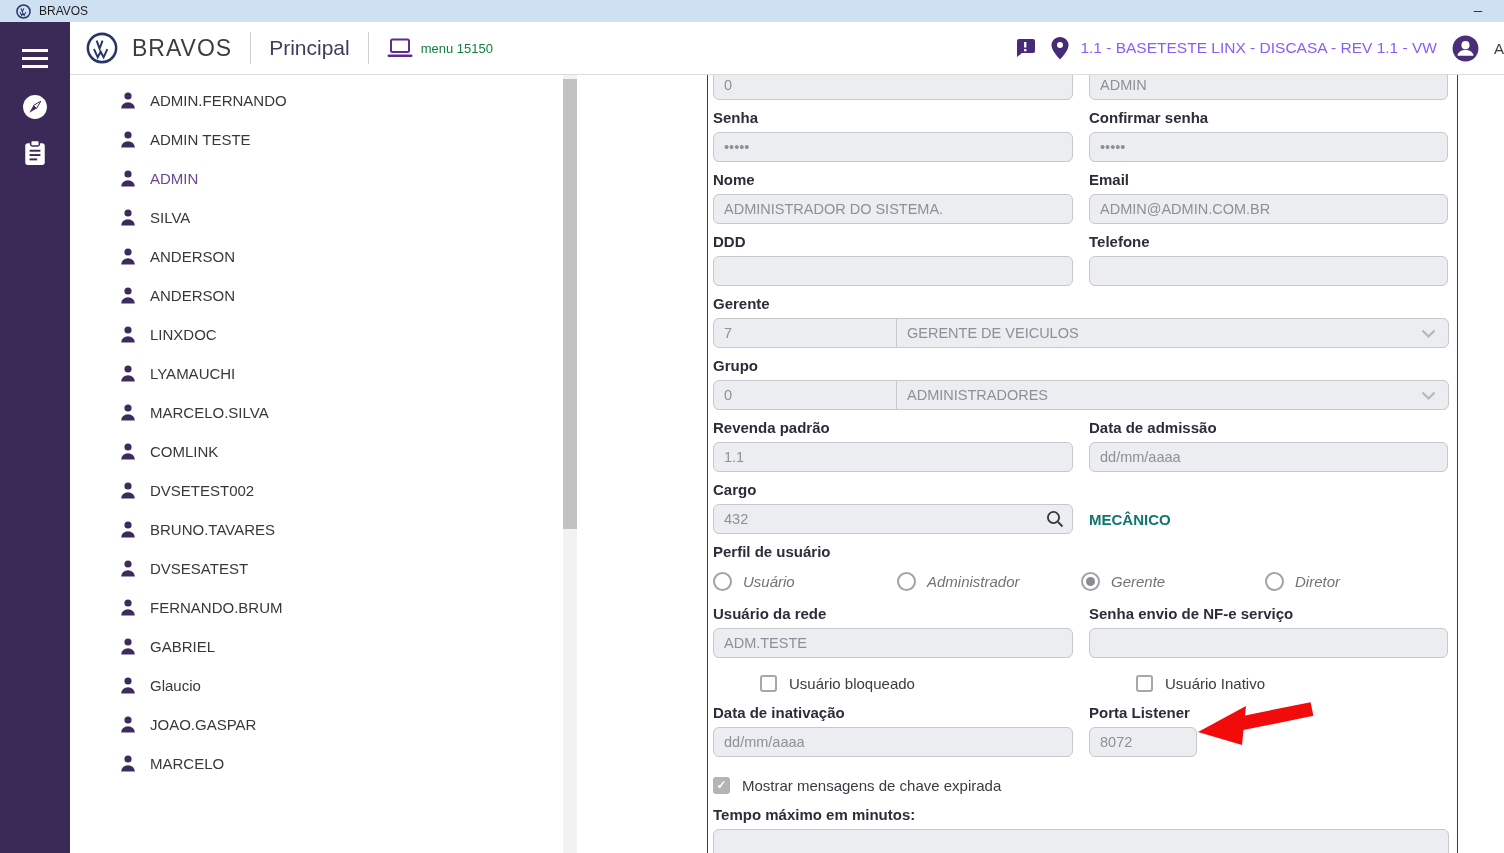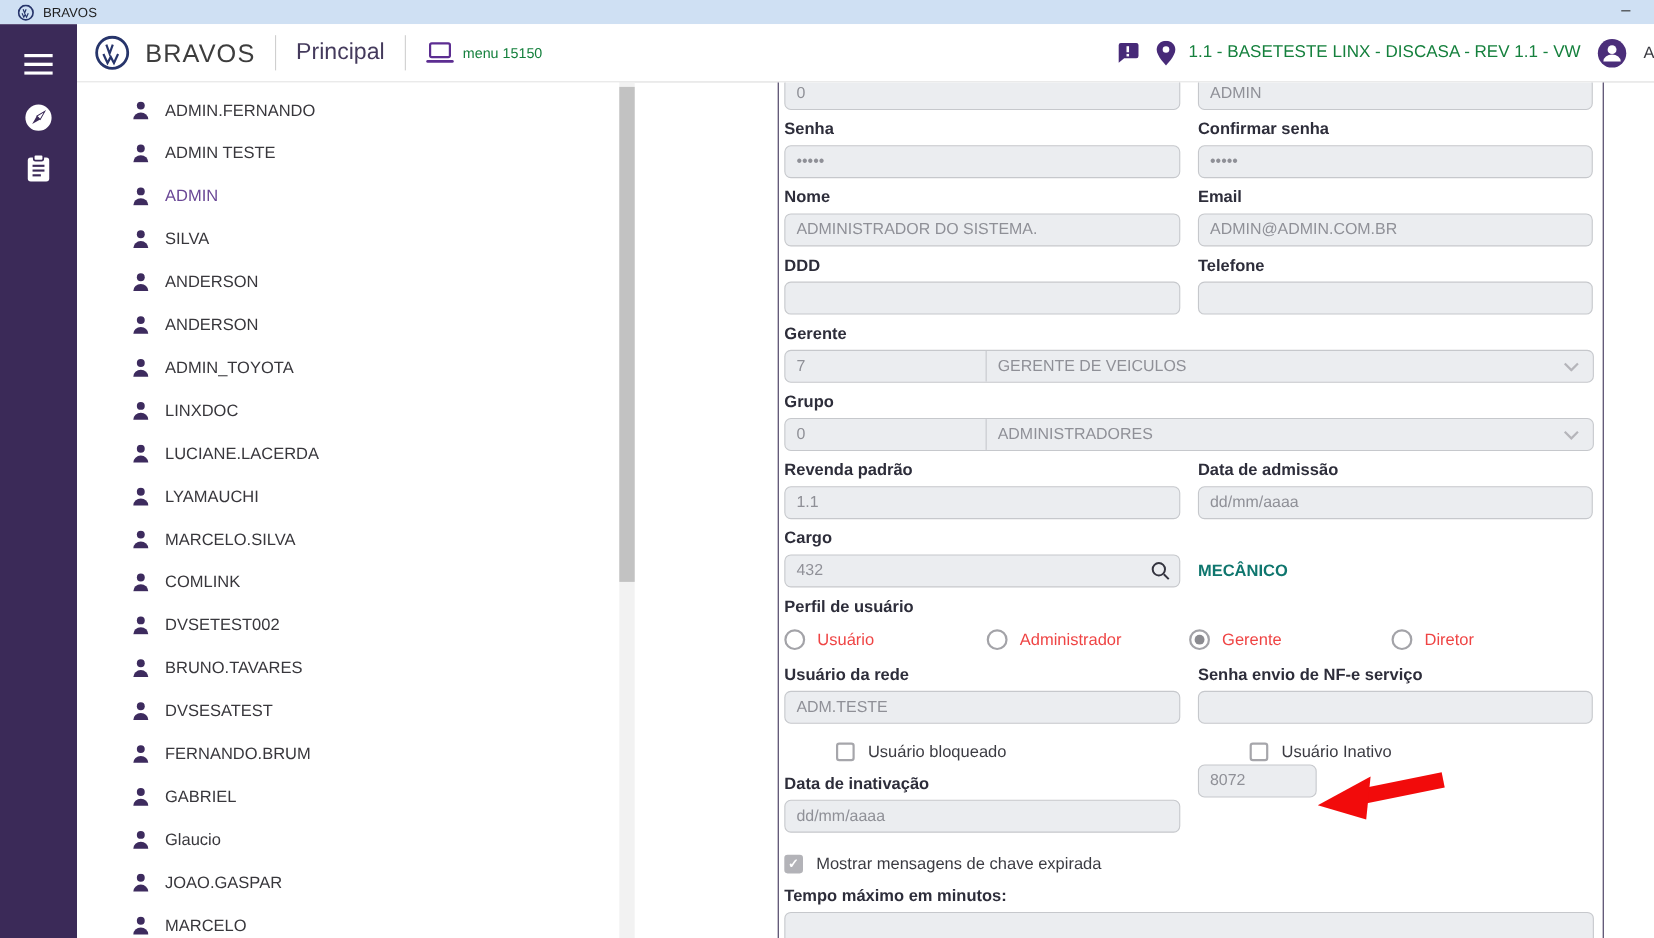--- a/index.html
+++ b/index.html
@@ -24,21 +24,21 @@
   .header { position:absolute; left:70px; top:22px; width:1434px; height:53px;
     background:#fff; border-bottom:1px solid #dcdcdc; display:flex; align-items:center;
     overflow:hidden; }
   .h-logo { margin-left:16px; width:32px; height:32px; flex:0 0 auto; }
   .h-brand { margin-left:14px; font-size:23px; letter-spacing:1px; color:#3d3d3d; }
   .h-div { width:1px; height:32px; background:#cfcfcf; margin:0 18px; flex:0 0 auto; }
   .h-section { font-size:21px; color:#443a5c; }
   .h-menu { display:flex; align-items:center; gap:8px; }
   .h-menu-label { font-size:13px; color:#15803d;text-align:right; }
   .h-right { margin-left:auto; display:flex; align-items:center; gap:15px; flex:0 0 auto; }
-  .h-loc-text { font-size:15.5px; color:#15803d; white-space:nowrap; margin-left:-4px; }
+  .h-loc-text { font-size:15.5px; color:#8b5cf6; white-space:nowrap; margin-left:-4px; }
   .h-user-label { font-size:15px; color:#3b3b42; }
 
   
   .list-pane { position:absolute; left:70px; top:75px; width:493px; height:778px;
     background:#fff; overflow:hidden; }
   .list-pane ul { list-style:none; padding-top:6px; }
   .list-pane li { height:39px; display:flex; align-items:center; padding-left:50px;
     gap:14px; font-size:15px; color:#38373c; cursor:pointer; }
   .list-pane li.selected { color:#6a4796; }
   .list-scrollbar { position:absolute; left:563px; top:75px; width:14px; height:778px;
@@ -67,21 +67,21 @@
   .search-wrap { position:relative; }
   .search-wrap .search-ic { position:absolute; right:9px; top:6px; }
   .side-text { font-size:15px; font-weight:bold; color:#0f766e; align-self:end;
     height:30px; display:flex; align-items:center; }
   .radio-row { display:grid; grid-template-columns:repeat(4,1fr); margin-top:4px; height:30px; }
   .radio-opt { display:flex; align-items:center; gap:11px; cursor:pointer; }
   .radio-circ { width:19px; height:19px; border:2px solid #a3a3a8; border-radius:50%;
     display:flex; align-items:center; justify-content:center; flex:0 0 auto; }
   .radio-opt.selected .radio-circ::after { content:""; width:9px; height:9px;
     border-radius:50%; background:#8b8b90; }
-  .radio-lbl { font-size:15px; color:#ef4444; }
+  .radio-lbl { font-size:15px; color:#737373;font-style:italic; }
   .check-row { margin-top:13px; height:24px;padding-left:47px; }
   .check-opt { display:flex; align-items:center; gap:12px; cursor:pointer; }
   .check-box { width:17px; height:17px; border:2px solid #a6a6ab; border-radius:3px;
     flex:0 0 auto; display:flex; align-items:center; justify-content:center; }
   .check-opt.checked .check-box { background:#b3b3b8; border-color:#b3b3b8;
     color:#fff; font-size:12px; font-weight:bold; }
   .check-opt.checked .check-box::after { content:"\2713"; }
   .check-lbl { font-size:15px; color:#3b3b42; }
   .porta-input { width:108px; }
   .chave-row { margin-top:16px; height:24px; }
@@ -209,35 +209,21 @@
           <circle cx="8" cy="4" r="3.6" fill="#3d2b5e"></circle>
           <path d="M1.2 16.5 a6.8 6.3 0 0 1 13.6 0 z" fill="#3d2b5e"></path>
         </svg>
         <span>ANDERSON</span>
       </li>
     <li>
         <svg width="16" height="17" viewBox="0 0 16 17">
           <circle cx="8" cy="4" r="3.6" fill="#3d2b5e"></circle>
           <path d="M1.2 16.5 a6.8 6.3 0 0 1 13.6 0 z" fill="#3d2b5e"></path>
         </svg>
-        <span>ADMIN_TOYOTA</span>
-      </li>
-    <li>
-        <svg width="16" height="17" viewBox="0 0 16 17">
-          <circle cx="8" cy="4" r="3.6" fill="#3d2b5e"></circle>
-          <path d="M1.2 16.5 a6.8 6.3 0 0 1 13.6 0 z" fill="#3d2b5e"></path>
-        </svg>
         <span>LINXDOC</span>
-      </li>
-    <li>
-        <svg width="16" height="17" viewBox="0 0 16 17">
-          <circle cx="8" cy="4" r="3.6" fill="#3d2b5e"></circle>
-          <path d="M1.2 16.5 a6.8 6.3 0 0 1 13.6 0 z" fill="#3d2b5e"></path>
-        </svg>
-        <span>LUCIANE.LACERDA</span>
       </li>
     <li>
         <svg width="16" height="17" viewBox="0 0 16 17">
           <circle cx="8" cy="4" r="3.6" fill="#3d2b5e"></circle>
           <path d="M1.2 16.5 a6.8 6.3 0 0 1 13.6 0 z" fill="#3d2b5e"></path>
         </svg>
         <span>LYAMAUCHI</span>
       </li>
     <li>
         <svg width="16" height="17" viewBox="0 0 16 17">
@@ -439,20 +425,21 @@
       <span class="check-lbl">Usuário Inativo</span>
     </div>
   </div>
 
   <div class="grid2">
     <div>
       <label class="f-label">Data de inativação</label>
       <input class="f-input" placeholder="dd/mm/aaaa" style="">
     </div>
     <div>
+      <label class="f-label">Porta Listener</label>
       <input class="f-input porta-input" readonly="" value="8072" style="">
     </div>
   </div>
 
   <div class="check-opt checked chave-row">
     <span class="check-box"></span>
     <span class="check-lbl">Mostrar mensagens de chave expirada</span>
   </div>
 
   <label class="f-label">Tempo máximo em minutos:</label>

